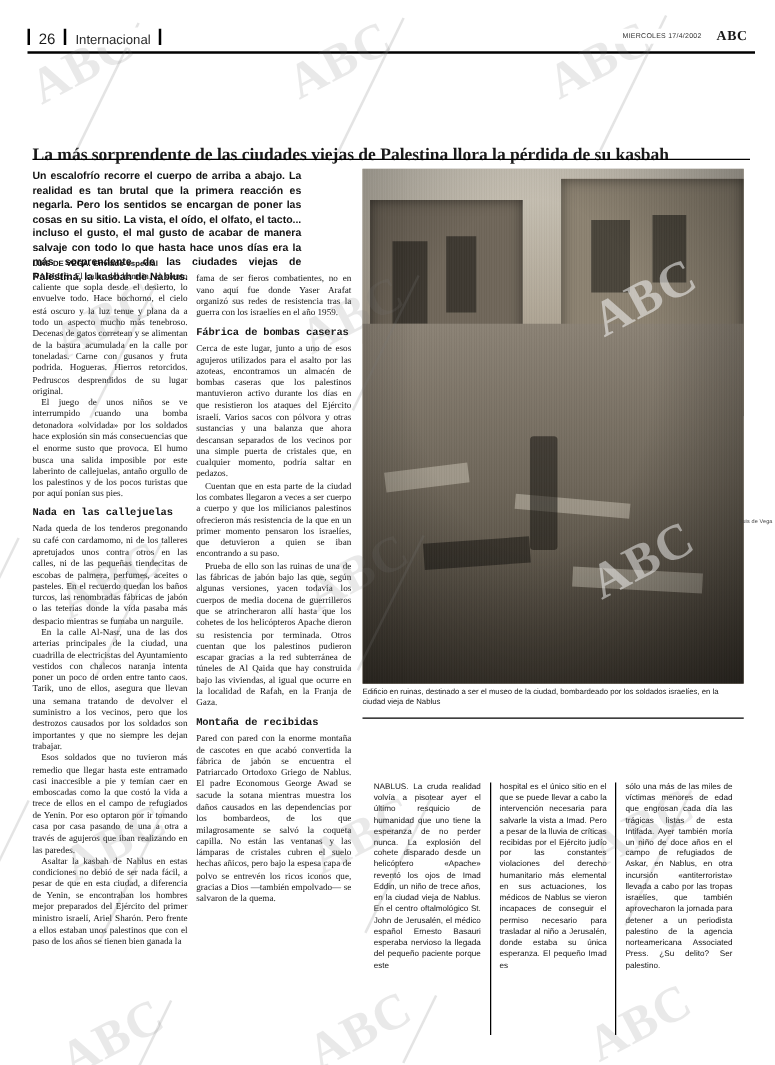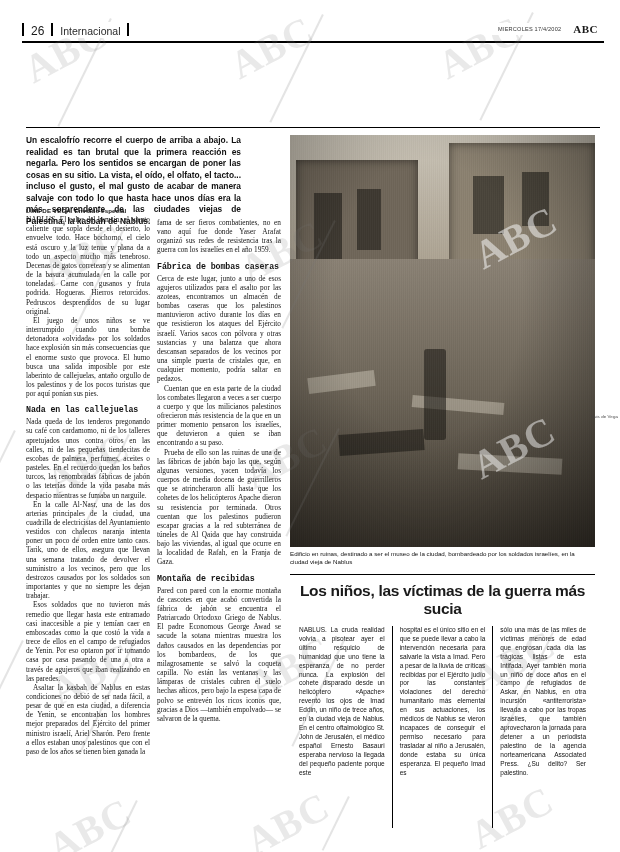--- a/index.html
+++ b/index.html
@@ -198,20 +198,21 @@
     <div class="mast-right">
       <span class="bar"></span>
       <span class="mast-date">MIERCOLES 17/4/2002</span>
       <span class="bar"></span>
       <span class="abc">ABC</span>
       <span class="bar"></span>
     </div>
   </div>
 
 
+  <h2 class="subhead">La más sorprendente de las ciudades viejas de Palestina llora la pérdida de su kasbah</h2>
   <div class="rule-thin"></div>
 
   <div class="lead">Un escalofrío recorre el cuerpo de arriba a abajo. La realidad es tan brutal que la primera reacción es negarla. Pero los sentidos se encargan de poner las cosas en su sitio. La vista, el oído, el olfato, el tacto... incluso el gusto, el mal gusto de acabar de manera salvaje con todo lo que hasta hace unos días era la más sorprendente de las ciudades viejas de Palestina, la kasbah de Nablus.</div>
 
   <div class="col" id="col1">
     <p class="first">
       <span class="byline">LUIS DE VEGA.</span>
       <span class="byline nb">Enviado especial</span>
     </p>
     <p class="first">NABLUS. El calor del hamsin, el viento caliente que sopla desde el desierto, lo envuelve todo. Hace bochorno, el cielo está oscuro y la luz tenue y plana da a todo un aspecto mucho más tenebroso. Decenas de gatos corretean y se alimentan de la basura acumulada en la calle por toneladas. Carne con gusanos y fruta podrida. Hogueras. Hierros retorcidos. Pedruscos desprendidos de su lugar original.</p>
@@ -250,21 +251,20 @@
     <div class="lite" style="left:55%;top:78%;width:34%;height:4%;transform:rotate(3deg);"></div>
     <div class="dark" style="left:44%;top:52%;width:7%;height:22%;border-radius:3px;"></div>
     <div class="grain"></div>
     <div class="vign"></div>
   </div>
   <div class="credit">Luis de Vega</div>
   <div class="caption">Edificio en ruinas, destinado a ser el museo de la ciudad, bombardeado por los soldados israelíes, en la ciudad vieja de Nablus</div>
 
   <div class="box">
     <div class="box-rule-top"></div>
-    <div class="box-title">Los niños, las víctimas de la guerra más sucia</div>
     <div class="box-cols">
       <div class="box-col">
         <p>NABLUS. La cruda realidad volvía a pisotear ayer el último resquicio de humanidad que uno tiene la esperanza de no perder nunca. La explosión del cohete disparado desde un helicóptero «Apache» reventó los ojos de Imad Eddin, un niño de trece años, en la ciudad vieja de Nablus. En el centro oftalmológico St. John de Jerusalén, el médico español Ernesto Basauri esperaba nervioso la llegada del pequeño paciente porque este</p>
       </div>
       <div class="box-col">
         <p>hospital es el único sitio en el que se puede llevar a cabo la intervención necesaria para salvarle la vista a Imad. Pero a pesar de la lluvia de críticas recibidas por el Ejército judío por las constantes violaciones del derecho humanitario más elemental en sus actuaciones, los médicos de Nablus se vieron incapaces de conseguir el permiso necesario para trasladar al niño a Jerusalén, donde estaba su única esperanza. El pequeño Imad es</p>
       </div>
       <div class="box-col">
         <p>sólo una más de las miles de víctimas menores de edad que engrosan cada día las trágicas listas de esta Intifada. Ayer también moría un niño de doce años en el campo de refugiados de Askar, en Nablus, en otra incursión «antiterrorista» llevada a cabo por las tropas israelíes, que también aprovecharon la jornada para detener a un periodista palestino de la agencia norteamericana Associated Press. ¿Su delito? Ser palestino.</p>
       </div>

